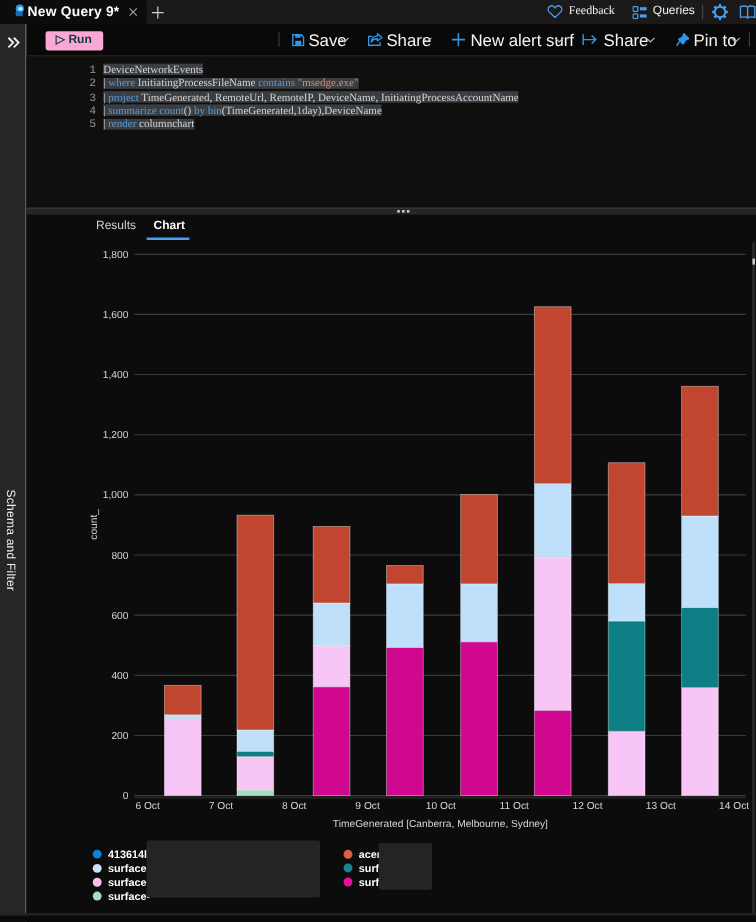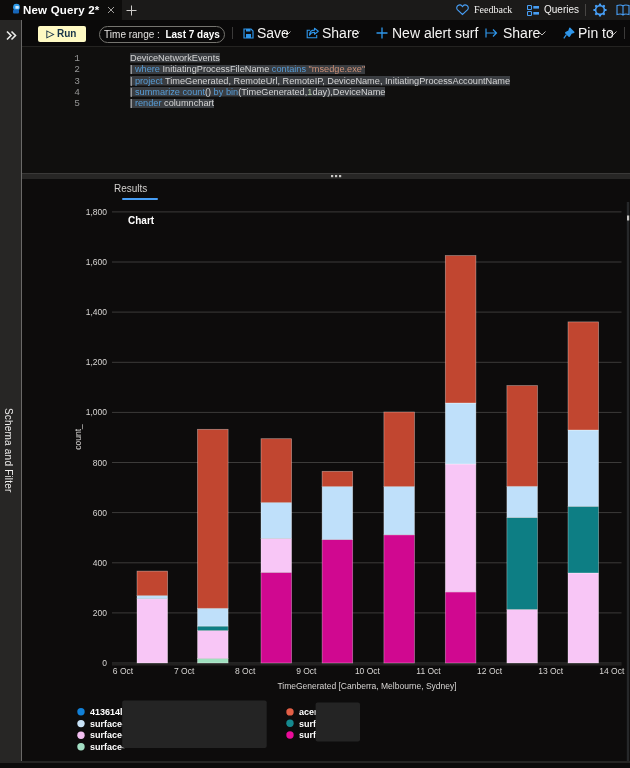--- a/index.html
+++ b/index.html
@@ -6,62 +6,62 @@
   body{width:630px;height:768px;background:#070707;overflow:hidden;position:relative;
        font-family:"Liberation Sans",sans-serif;-webkit-font-smoothing:antialiased;}
   .abs{position:absolute;}
   
   #tabbar{left:0;top:0;width:630px;height:20px;background:#0d0c0b;}
   #tabstrip{left:122px;top:0;width:508px;height:20px;background:#1b1a19;}
   #tabactive{left:0;top:0;width:122px;height:20px;background:#0d0c0b;}
   .ttxt{color:#ffffff;font-size:11.5px;font-weight:700;line-height:20px;letter-spacing:0.2px;}
   
   #toolbar{left:22px;top:20px;width:608px;height:26px;background:#0a0909;}
-  #runbtn{left:15.5px;top:6px;width:48px;height:15.5px;background:#fef9c3;border-radius:2px;
+  #runbtn{left:15.5px;top:6px;width:48px;height:15.5px;background:#f9a8d4;border-radius:2px;
           color:#173349;font-size:10px;font-weight:700;text-align:center;line-height:15px;}
   #timepill{left:77px;top:5.5px;width:124px;height:15px;border:1px solid #75746f;border-radius:9px;
             color:#e4e2e0;font-size:10px;line-height:15px;text-align:center;}
   .tbtxt{color:#f5f4f3;font-size:14px;line-height:26px;}
   .sep{width:1px;background:#3b3a39;}
   
   #sidebar{left:0;top:20px;width:20.5px;height:748px;background:#272625;border-right:1.5px solid #6a6968;}
   #sidetext{left:3px;top:408px;color:#f0efee;font-size:10px;writing-mode:vertical-rl;letter-spacing:0.2px;}
   
   #editor{left:22px;top:46px;width:608px;height:127px;background:#100f0e;border-top:1px solid #242321;}
   #gutter{left:38px;top:6px;width:20px;text-align:right;color:#959595;
           font-family:"Liberation Mono",monospace;font-size:9.5px;line-height:11.32px;}
-  #code{left:64px;top:6px;font-family:Liberation Sans, sans-serif;font-size:9.2px;line-height:11.32px;
-        color:#d4d4d4;white-space:pre;margin-left:44px;}
+  #code{left:64px;top:6px;font-family:Liberation Serif, serif;font-size:9.2px;line-height:11.32px;
+        color:#d4d4d4;white-space:pre;}
   #code .ln{display:block;height:11.32px;}
   #code .sel{background:linear-gradient(#3a3d41,#3a3d41) no-repeat center/100% 9.5px;}
   .kw{color:#569cd6;}
   .str{color:#ce9178;}
   .num{color:#b5cea8;}
   
   #splitter{left:22px;top:173px;width:608px;height:5px;background:#272625;border-top:0.5px solid #3a3938;}
   
   #results{left:22px;top:178.5px;width:608px;height:589.5px;background:#0d0c0c;}
-  #tabresults{left:58px;top:4px;color:#d2d0ce;font-size:10px;margin-left:34px;}
-  #tabchart{left:106px;top:4px;color:#ffffff;font-size:10px;font-weight:700;margin-top:32px;}
+  #tabresults{left:58px;top:4px;color:#d2d0ce;font-size:10px;}
+  #tabchart{left:106px;top:4px;color:#ffffff;font-size:10px;font-weight:700;}
   #chartunderline{left:100px;top:19px;width:36px;height:2.4px;background:#479ef5;border-radius:1px;}
   #botline{left:0px;top:761px;width:630px;height:2px;background:#262524;}
   #botstrip{left:0px;top:763px;width:630px;height:5px;background:#0c0b0b;}
 </style>
 </head>
 <body>
 
   <div class="abs" id="tabbar"></div>
   <div class="abs" id="tabstrip"></div>
   <div class="abs" id="tabactive"></div>
   <svg class="abs" style="left:12px;top:3px" width="9" height="13" viewBox="0 0 9 13">
     <circle cx="4.5" cy="4.2" r="3.4" fill="#2f9cea"></circle>
     <rect x="1" y="6.5" width="6" height="4" rx="1" fill="#1766b8"></rect>
     <rect x="3.4" y="3" width="3.4" height="2.8" rx="0.6" fill="#cfe7fa"></rect>
   </svg>
-  <div class="abs ttxt" style="left:23px;top:0">New Query 2*</div>
+  <div class="abs ttxt" style="left:23px;top:0">New Query 9*</div>
   <svg class="abs" style="left:107px;top:6px" width="8" height="8" viewBox="0 0 8 8">
     <path d="M1 1 L7 7 M7 1 L1 7" stroke="#a19f9d" stroke-width="1"></path>
   </svg>
   <svg class="abs" style="left:126px;top:4.5px" width="11" height="11" viewBox="0 0 11 11">
     <path d="M5.5 0.5 V10.5 M0.5 5.5 H10.5" stroke="#cfcdcb" stroke-width="1"></path>
   </svg>
 
   <svg class="abs" style="left:456px;top:4px" width="13" height="12" viewBox="0 0 13 12">
     <path d="M6.5 10.5 L1.6 5.9 C0.3 4.6 0.5 2.5 2 1.5 C3.3 0.6 5.1 0.9 6.1 2.1 L6.5 2.6 L6.9 2.1 C7.9 0.9 9.7 0.6 11 1.5 C12.5 2.5 12.7 4.6 11.4 5.9 Z" fill="none" stroke="#479ef5" stroke-width="1.1"></path>
   </svg>
@@ -89,21 +89,20 @@
       </g>
       <circle cx="7" cy="7" r="2.9" fill="#1b1a19"></circle>
     </g>
   </svg>
   <svg class="abs" style="left:616px;top:3.5px" width="14" height="13" viewBox="0 0 14 13">
     <path d="M7 2 C5.8 0.9 3.5 0.8 1 1.5 V10.5 C3.5 9.8 5.8 9.9 7 11 C8.2 9.9 10.5 9.8 13 10.5 V1.5 C10.5 0.8 8.2 0.9 7 2 Z M7 2 V11" fill="none" stroke="#479ef5" stroke-width="1.1"></path>
   </svg>
 
   <div class="abs" id="toolbar">
     <div class="abs" id="runbtn"><span style="position:relative;top:-0.5px;">▷</span>&nbsp;Run</div>
-    <div class="abs" id="timepill">Time range :&nbsp; <b style="color:#fff;">Last 7 days</b></div>
     <div class="abs sep" style="left:209.5px;top:7px;height:12px;"></div>
 
     <svg class="abs" style="left:221px;top:8px" width="11" height="11" viewBox="0 0 11 11">
       <path d="M1 1 H8 L10 3 V10 H1 Z" fill="none" stroke="#2f96ea" stroke-width="1.2"></path>
       <rect x="3" y="6" width="5" height="4" fill="#2f96ea"></rect>
       <rect x="3" y="1" width="4.5" height="2.5" fill="#2f96ea"></rect>
     </svg>
     <div class="abs tbtxt" style="left:235px;top:0;">Save</div>
     <svg class="abs" style="left:261px;top:11px" width="8" height="5" viewBox="0 0 8 5">
       <path d="M0.5 0.5 L4 4 L7.5 0.5" fill="none" stroke="#bdbbb9" stroke-width="1"></path>

